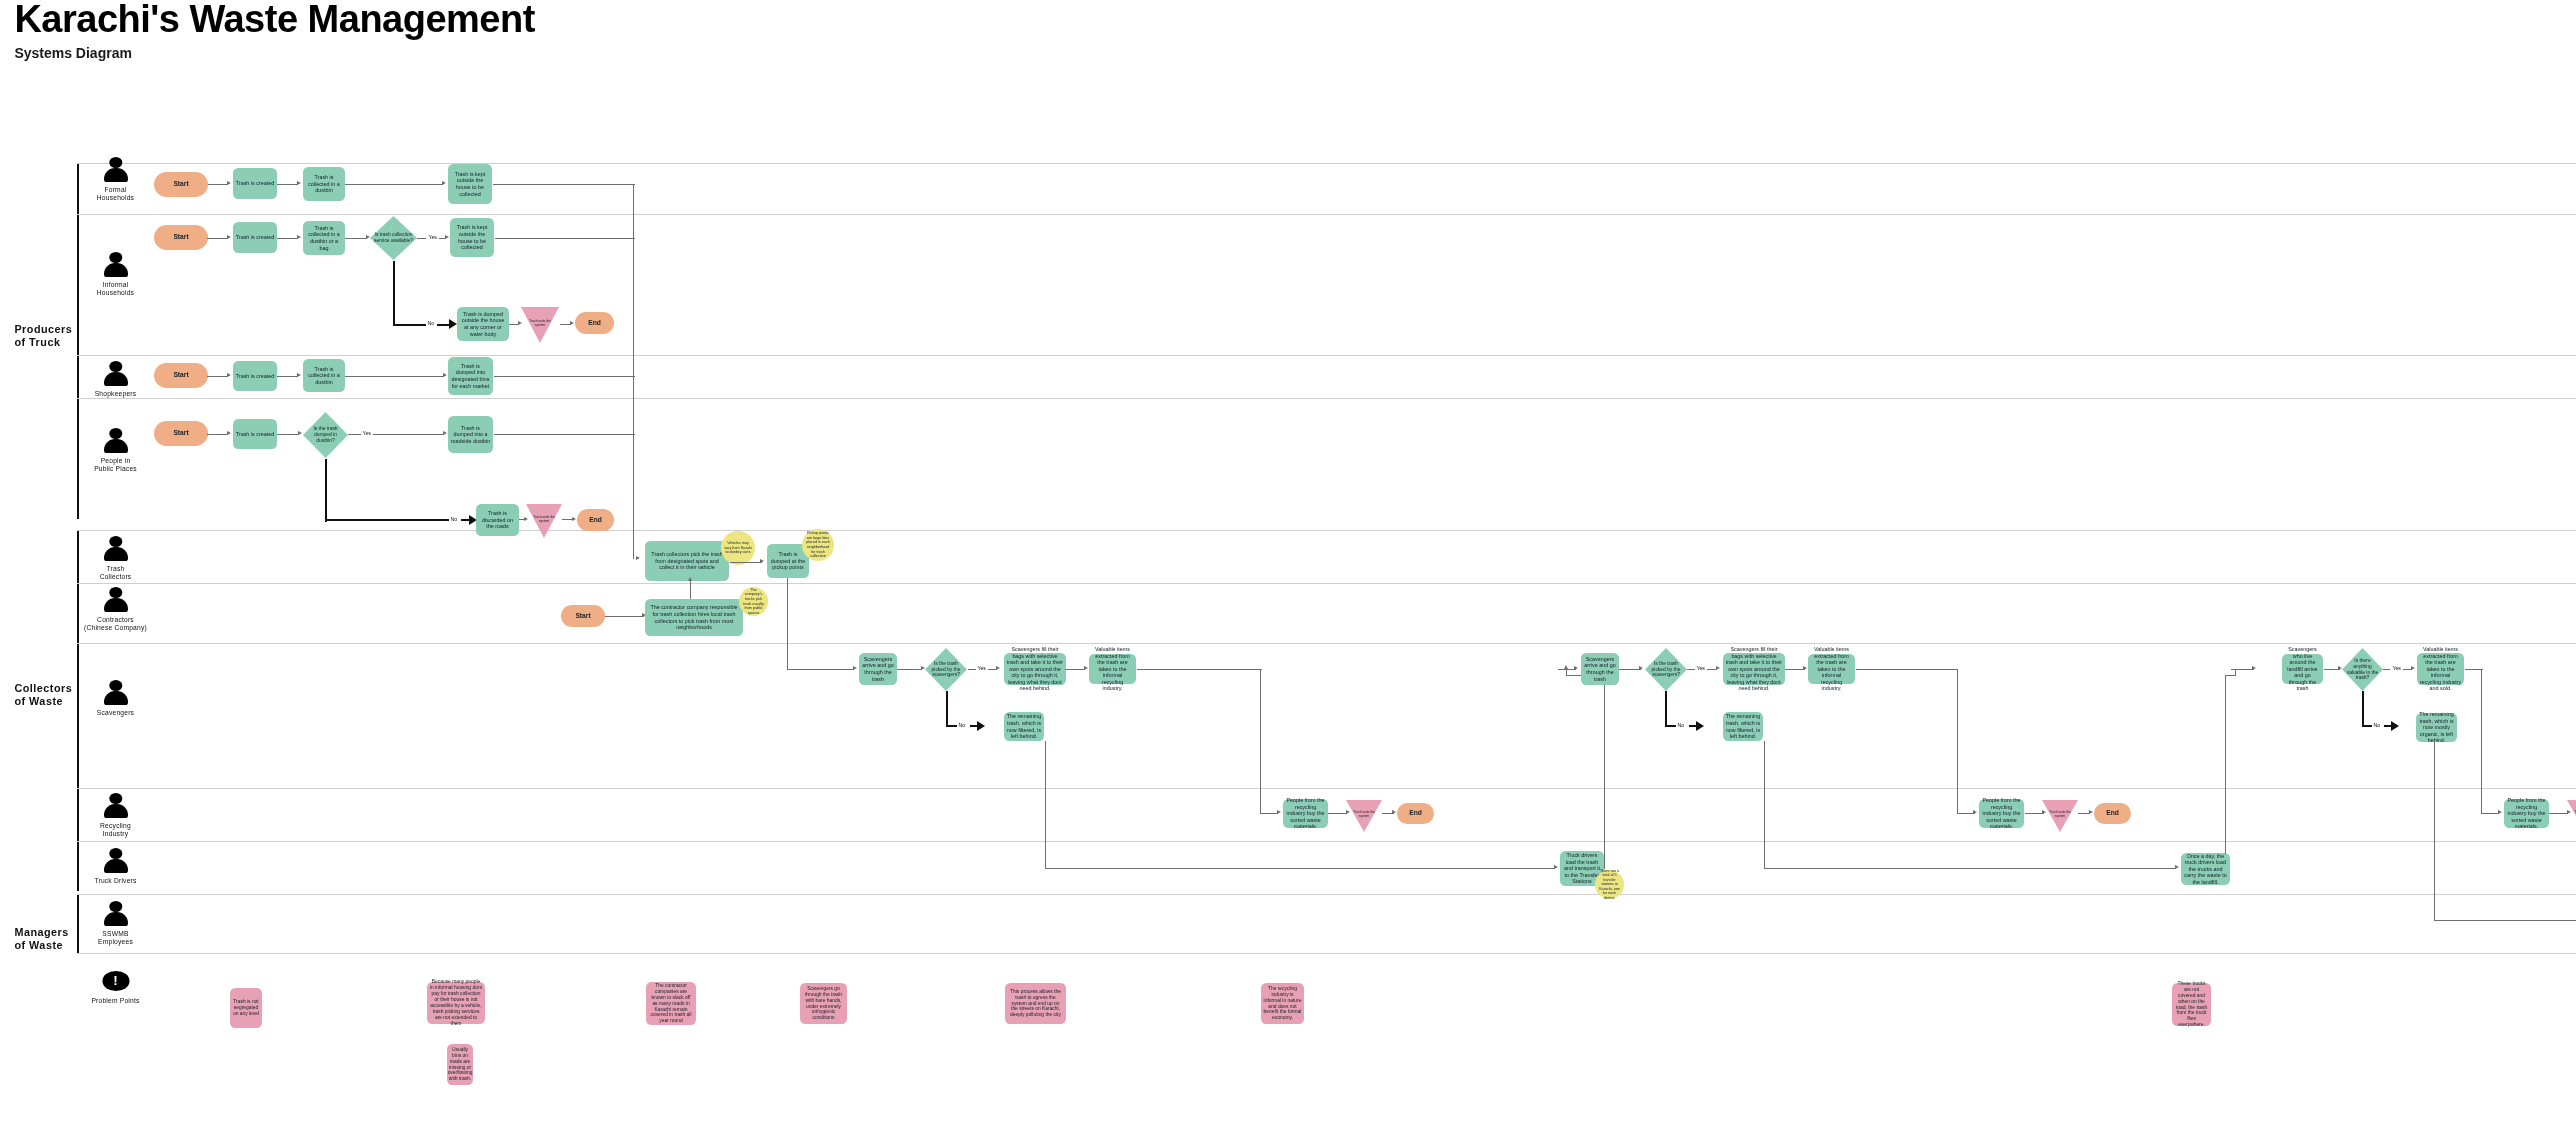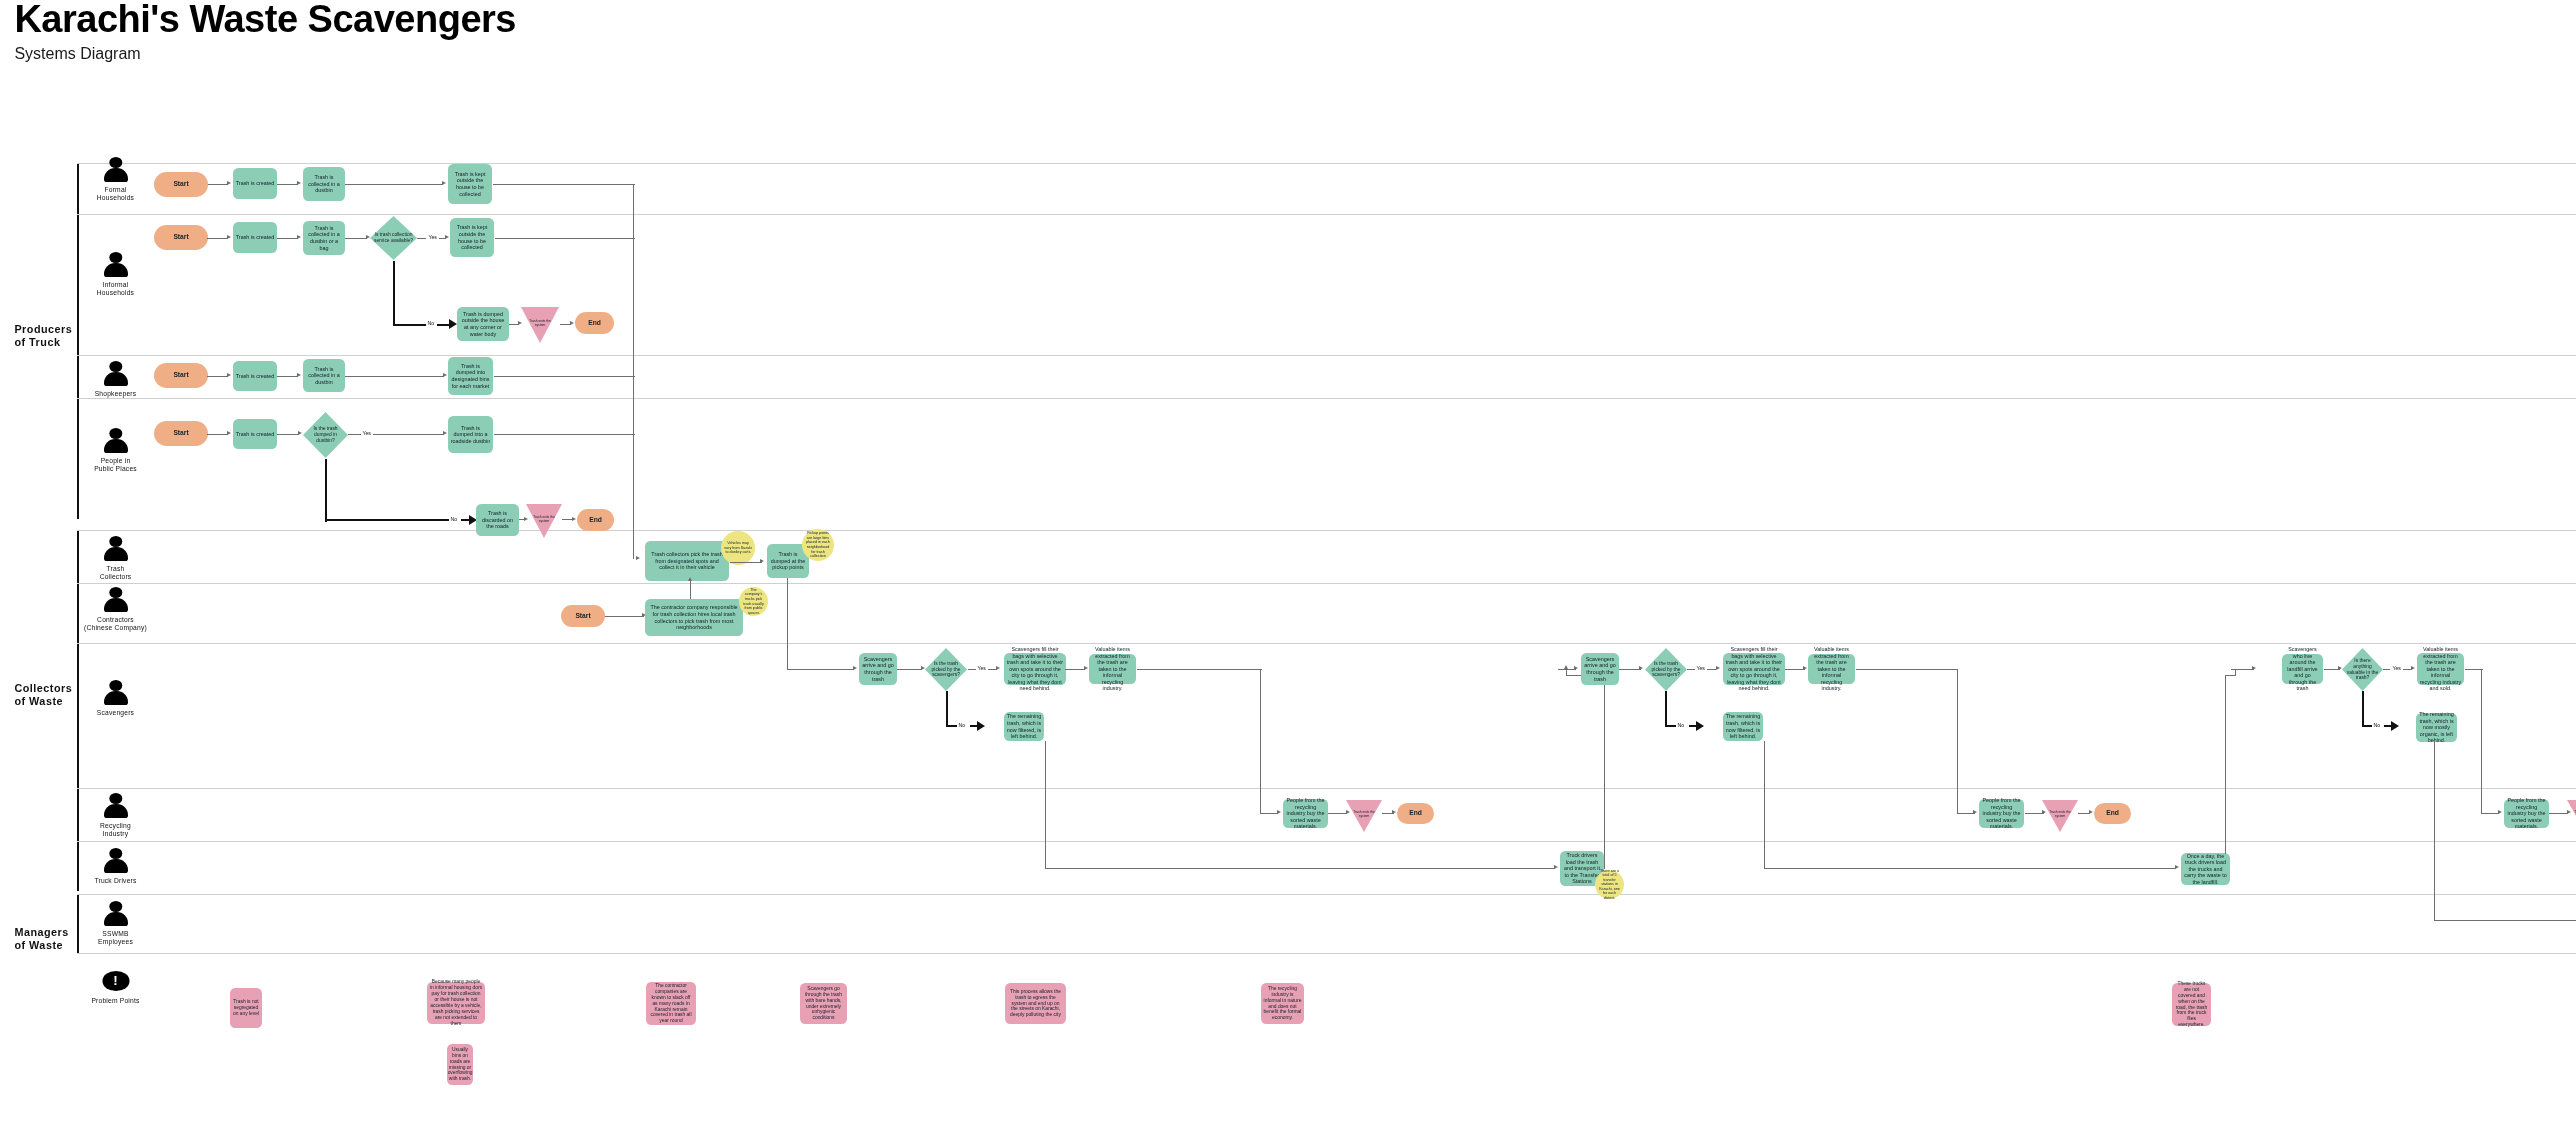--- a/index.html
+++ b/index.html
@@ -8,21 +8,21 @@
     font-family: "Liberation Sans", sans-serif;
     width: 3055px; height: 1125px; position: relative; overflow: hidden;
   }
 
   
   #header { position:absolute; left:14.4px; top:0px; }
   #title {
     font-size:38px; font-weight:bold; color:#000; letter-spacing:-0.5px;
     line-height:1.0; margin:0; padding:0;
   }
-  #subtitle { font-size:16px; color:#1a1a1a; margin-top:7.2px; }
+  #subtitle { font-size:14px; color:#1a1a1a; margin-top:7.2px;font-weight:bold; }
 
   
   #board { position:absolute; left:0; top:0; width:3055px; height:1125px; }
 
   .group-label {
     position:absolute; font-size:10.8px; font-weight:bold; color:#111;
     line-height:1.25; letter-spacing:0.5px; white-space:pre-line; text-align:left;
   }
   .group-bar { position:absolute; width:1.5px; background:#111; }
 
@@ -86,21 +86,21 @@
   .arrow.up { border:0; border-left:2.6px solid transparent; border-right:2.6px solid transparent;
               border-bottom:4.1px solid #6e6e6e; }
   .arrow.big { border-top:5.7px solid transparent; border-bottom:5.7px solid transparent;
                border-left:8.8px solid #111; }
   .edge-label { position:absolute; font-size:5.2px; color:#111; background:#fff; padding:0 1.5px; }
 </style>
 </head>
 <body>
 
 <div id="header">
-  <div id="title">Karachi's Waste Scavengers</div>
+  <div id="title">Karachi's Waste Management</div>
   <div id="subtitle">Systems Diagram</div>
 </div>
 
 <div id="board">
 
   <div class="group-label" style="left:14.4px; top:323px;">Producers
 of Truck</div>
   <div class="group-bar" style="left:77px; top:164px; height:355px;"></div>
 
   <div class="group-label" style="left:14.4px; top:682px;">Collectors

